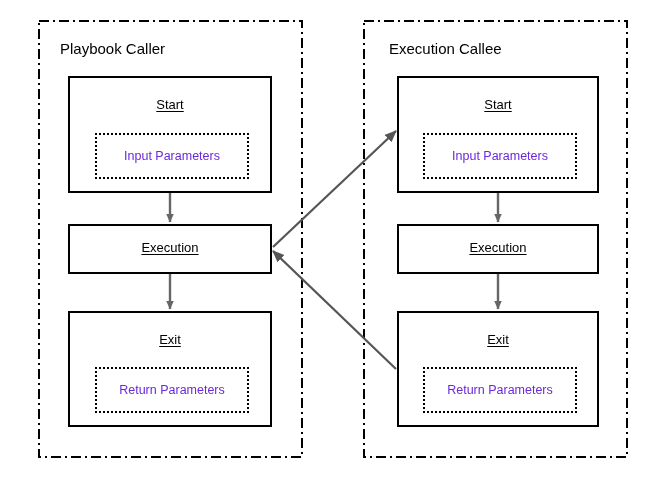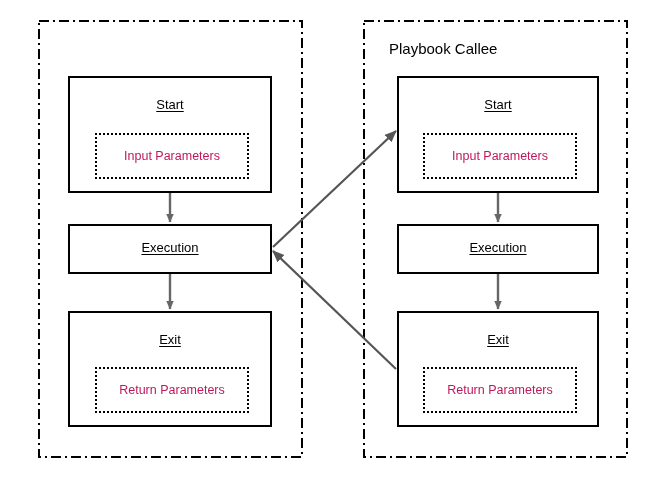--- a/index.html
+++ b/index.html
@@ -59,21 +59,21 @@
     position: absolute;
     box-sizing: border-box;
     border: 2px dotted #000000;
     background: #ffffff;
     display: flex;
     align-items: center;
     justify-content: center;
   }
   .subbox-label {
     font-size: 12.5px;
-    color: #be185d;
+    color: #6d28d9;
     white-space: nowrap;
   }
 
   
   #connectors {
     position: absolute;
     left: 0;
     top: 0;
     width: 671px;
     height: 492px;
@@ -83,20 +83,21 @@
 </head>
 <body>
 
 <div id="canvas">
 
   <div class="lane" style="left:38px; top:20px; width:265px; height:438px;">
     <svg class="lane-border" viewBox="0 0 265 438">
       <rect x="1" y="1" width="263" height="436" fill="none" stroke="#000000" stroke-width="2" stroke-dasharray="10 4 2 4" stroke-linecap="butt"></rect>
     </svg>
   </div>
+  <div class="lane-title" style="left:60px; top:40px;">Playbook Caller</div>
 
   <div class="node" style="left:68px; top:76px; width:204px; height:117px;">
     <div class="node-title" style="top:19px;">Start</div>
     <div class="subbox" style="left:25px; top:55px; width:154px; height:46px;">
       <span class="subbox-label">Input Parameters</span>
     </div>
   </div>
 
   <div class="node" style="left:68px; top:224px; width:204px; height:50px;">
     <div class="node-title" style="top:14px;">Execution</div>
@@ -107,21 +108,21 @@
     <div class="subbox" style="left:25px; top:54px; width:154px; height:46px;">
       <span class="subbox-label">Return Parameters</span>
     </div>
   </div>
 
   <div class="lane" style="left:363px; top:20px; width:265px; height:438px;">
     <svg class="lane-border" viewBox="0 0 265 438">
       <rect x="1" y="1" width="263" height="436" fill="none" stroke="#000000" stroke-width="2" stroke-dasharray="10 4 2 4" stroke-linecap="butt"></rect>
     </svg>
   </div>
-  <div class="lane-title" style="left:389px; top:40px;">Playbook Callee</div>
+  <div class="lane-title" style="left:389px; top:40px;">Execution Callee</div>
 
   <div class="node" style="left:397px; top:76px; width:202px; height:117px;">
     <div class="node-title" style="top:19px;">Start</div>
     <div class="subbox" style="left:24px; top:55px; width:154px; height:46px;">
       <span class="subbox-label">Input Parameters</span>
     </div>
   </div>
 
   <div class="node" style="left:397px; top:224px; width:202px; height:50px;">
     <div class="node-title" style="top:14px;">Execution</div>

